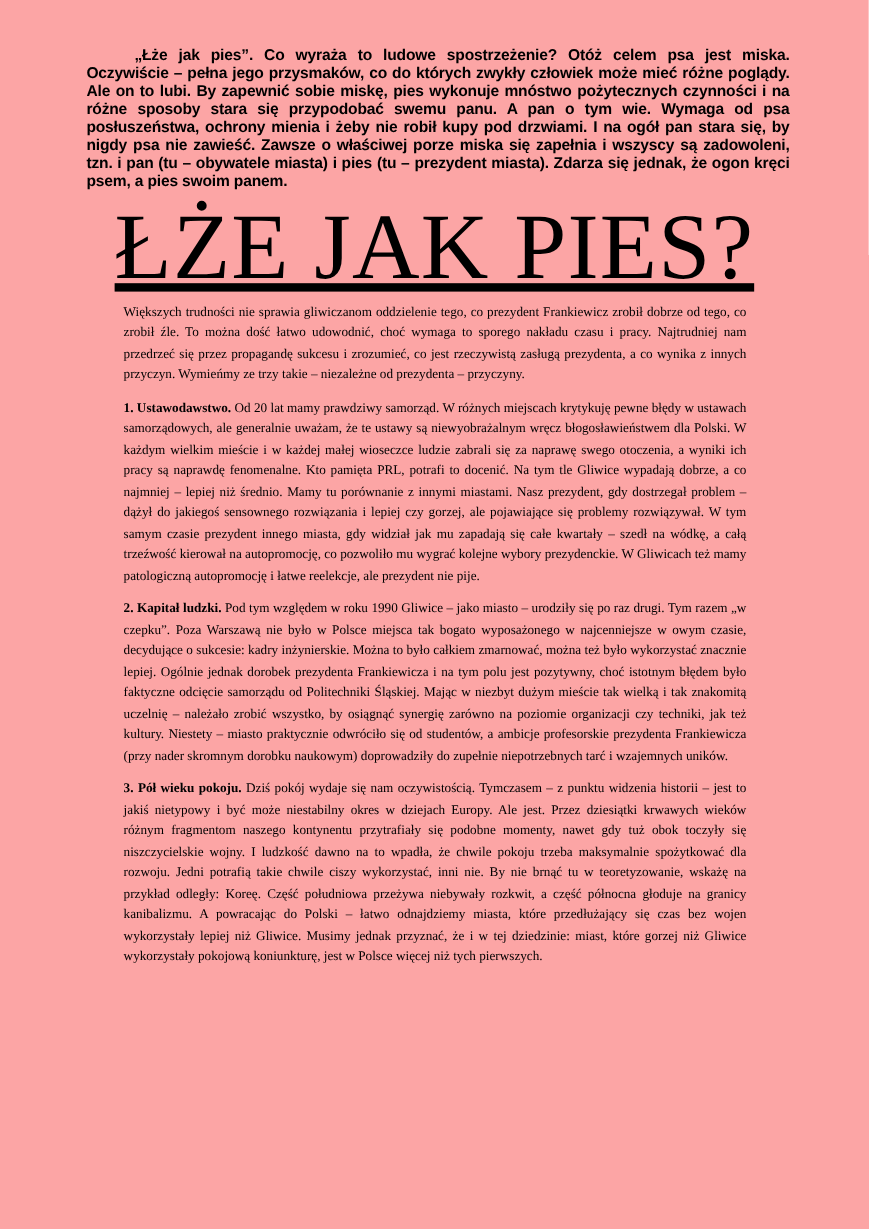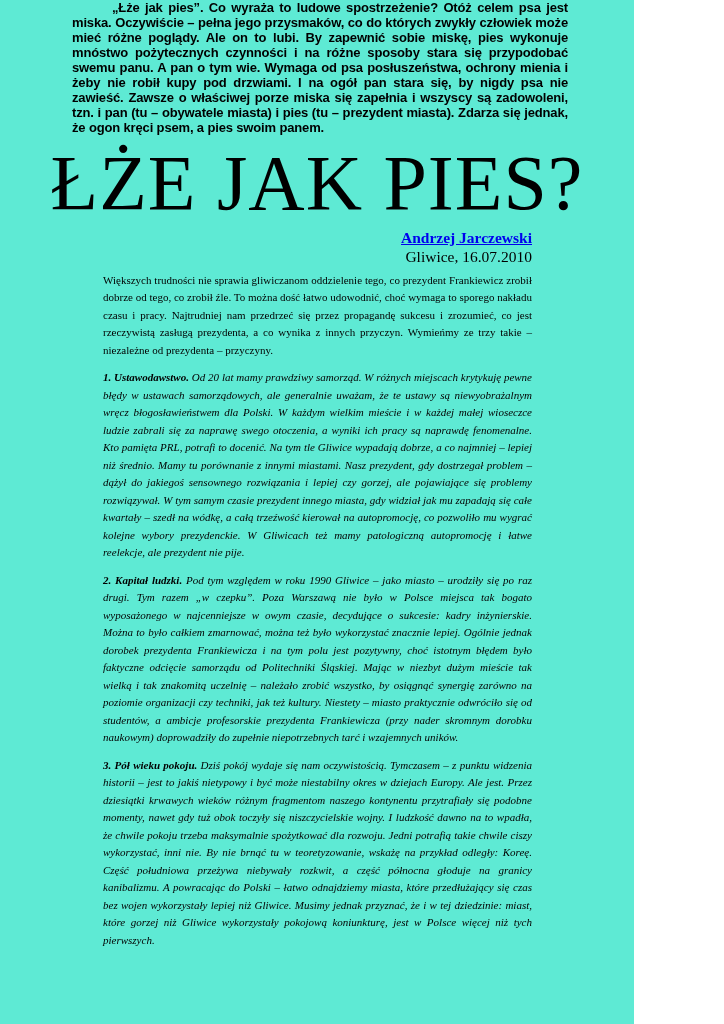--- a/index.html
+++ b/index.html
@@ -2,26 +2,27 @@
 <html lang="pl"><head>
 <meta charset="utf-8">
 <style>
   html, body {
     margin: 0;
     padding: 0;
     background: #ffffff;
   }
   .page {
     position: relative;
-    width: 634px;
+    width: 724px;
     height: 1024px;
-    background: #5eead4;
+    background: #fca5a5;
     color: #000000;
     overflow: hidden;
     box-sizing: border-box;
+    padding-top: 38px;
   }
   
   .intro {
     margin: 0 66px 0 72px;
     font-family: "Liberation Sans", sans-serif;
     font-weight: bold;
     font-size: 13px;
     line-height: 15px;
     letter-spacing: -0.15px;
     text-align: justify;
@@ -30,20 +31,21 @@
   
   .headline {
     margin: 8px 40px 0 40px;
     font-family: "Liberation Serif", serif;
     font-weight: 400;
     font-size: 78px;
     line-height: 1.02;
     letter-spacing: 1px;
     text-align: center;
     white-space: nowrap;
+    text-decoration: underline;
   }
   
   .byline {
     margin: 5px 102px 0 103px;
     text-align: right;
     font-family: "Liberation Serif", serif;
     font-size: 15.5px;
     line-height: 19px;
   }
   .author-link {
@@ -58,41 +60,34 @@
   
   .body-par {
     margin: 6px 102px 0 103px;
     font-family: "Liberation Serif", serif;
     font-size: 11px;
     line-height: 17.5px;
     text-align: justify;
   }
   .body-par.section {
     margin-top: 10px;
-    font-style: italic;
   }
   .body-par strong {
     font-weight: bold;
   }
 </style>
 </head>
 <body>
 
 <div class="page">
 
   <p class="intro">„Łże jak pies”. Co wyraża to ludowe spostrzeżenie? Otóż celem psa jest miska. Oczywiście – pełna jego przysmaków, co do których zwykły człowiek może mieć różne poglądy. Ale on to lubi. By zapewnić sobie miskę, pies wykonuje mnóstwo pożytecznych czynności i na różne sposoby stara się przypodobać swemu panu. A pan o tym wie. Wymaga od psa posłuszeństwa, ochrony mienia i żeby nie robił kupy pod drzwiami. I na ogół pan stara się, by nigdy psa nie zawieść. Zawsze o właściwej porze miska się zapełnia i wszyscy są zadowoleni, tzn. i pan (tu – obywatele miasta) i pies (tu – prezydent miasta). Zdarza się jednak, że ogon kręci psem, a pies swoim panem.</p>
 
   <h1 class="headline">ŁŻE JAK PIES?</h1>
 
-  <div class="byline">
-    <div>
-      <a class="author-link">Andrzej Jarczewski</a>
-    </div>
-    <div class="dateline">Gliwice, 16.07.2010</div>
-  </div>
 
   <p class="body-par">Większych trudności nie sprawia gliwiczanom oddzielenie tego, co prezydent Frankiewicz zrobił dobrze od tego, co zrobił źle. To można dość łatwo udowodnić, choć wymaga to sporego nakładu czasu i pracy. Najtrudniej nam przedrzeć się przez propagandę sukcesu i zrozumieć, co jest rzeczywistą zasługą prezydenta, a co wynika z innych przyczyn. Wymieńmy ze trzy takie – niezależne od prezydenta – przyczyny.</p>
 
   <p class="body-par section">
     <strong>1. Ustawodawstwo.</strong><span> Od 20 lat mamy prawdziwy samorząd. W różnych miejscach krytykuję pewne błędy w ustawach samorządowych, ale generalnie uważam, że te ustawy są niewyobrażalnym wręcz błogosławieństwem dla Polski. W każdym wielkim mieście i w każdej małej wioseczce ludzie zabrali się za naprawę swego otoczenia, a wyniki ich pracy są naprawdę fenomenalne. Kto pamięta PRL, potrafi to docenić. Na tym tle Gliwice wypadają dobrze, a co najmniej – lepiej niż średnio. Mamy tu porównanie z innymi miastami. Nasz prezydent, gdy dostrzegał problem – dążył do jakiegoś sensownego rozwiązania i lepiej czy gorzej, ale pojawiające się problemy rozwiązywał. W tym samym czasie prezydent innego miasta, gdy widział jak mu zapadają się całe kwartały – szedł na wódkę, a całą trzeźwość kierował na autopromocję, co pozwoliło mu wygrać kolejne wybory prezydenckie. W Gliwicach też mamy patologiczną autopromocję i łatwe reelekcje, ale prezydent nie pije.</span>
   </p>
 
   <p class="body-par section">
     <strong>2. Kapitał ludzki.</strong><span> Pod tym względem w roku 1990 Gliwice – jako miasto – urodziły się po raz drugi. Tym razem „w czepku”. Poza Warszawą nie było w Polsce miejsca tak bogato wyposażonego w najcenniejsze w owym czasie, decydujące o sukcesie: kadry inżynierskie. Można to było całkiem zmarnować, można też było wykorzystać znacznie lepiej. Ogólnie jednak dorobek prezydenta Frankiewicza i na tym polu jest pozytywny, choć istotnym błędem było faktyczne odcięcie samorządu od Politechniki Śląskiej. Mając w niezbyt dużym mieście tak wielką i tak znakomitą uczelnię – należało zrobić wszystko, by osiągnąć synergię zarówno na poziomie organizacji czy techniki, jak też kultury. Niestety – miasto praktycznie odwróciło się od studentów, a ambicje profesorskie prezydenta Frankiewicza (przy nader skromnym dorobku naukowym) doprowadziły do zupełnie niepotrzebnych tarć i wzajemnych uników.</span>
   </p>

